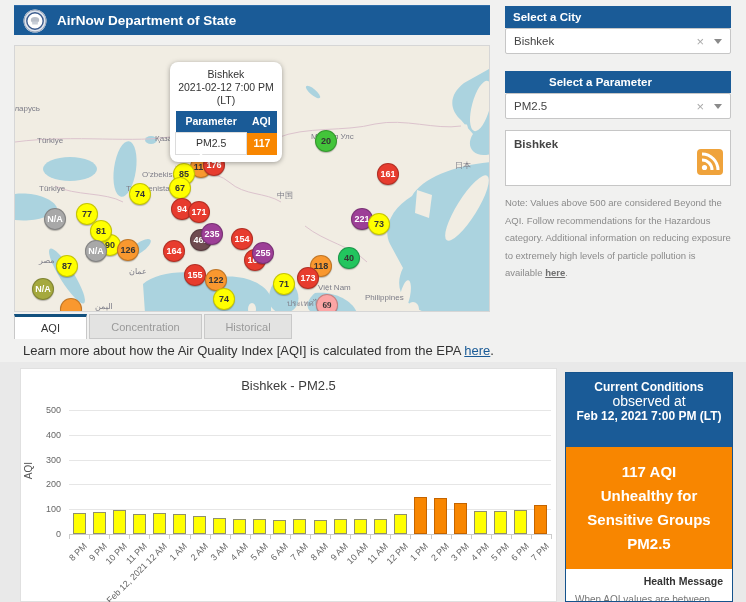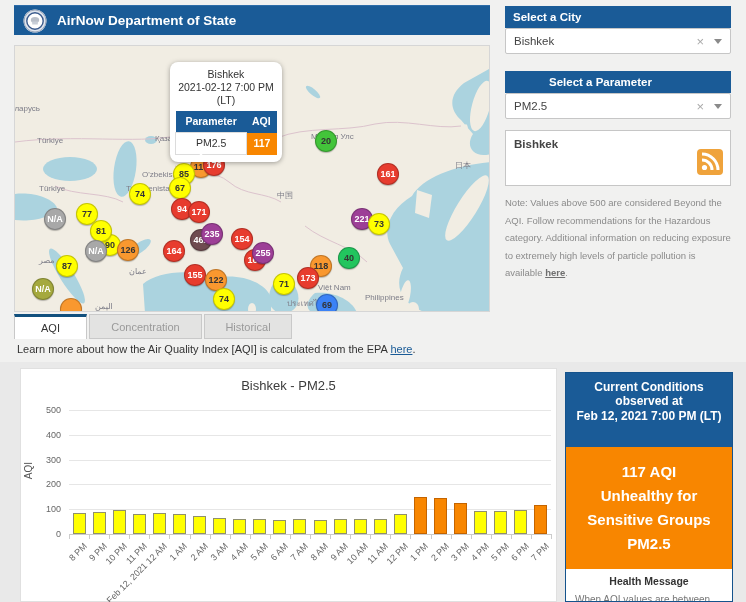--- a/index.html
+++ b/index.html
@@ -50,21 +50,21 @@
     line-height:1.85;}
   .note-text a{color:#6f6f6f;font-weight:bold;text-decoration:underline;}
 
   
   .tabs{position:absolute;left:14px;top:314px;display:flex;gap:2px;height:25px;}
   .tab{box-sizing:border-box;display:flex;align-items:center;justify-content:center;font-size:11px;cursor:pointer;}
   .tab-active{width:73px;background:#fff;border:1px solid #c8c8c8;border-top:3px solid #11507e;
     border-bottom:none;color:#333;}
   .tab-inactive{background:#e3e3e2;border:1px solid #c9c9c9;color:#9a9a9a;}
   .tab-w1{width:113px;} .tab-w2{width:88px;}
-  .learn-more{position:absolute;left:17px;top:343px;font-size:11px;color:#333;}
+  .learn-more{position:absolute;left:23px;top:343px;font-size:13px;color:#333;}
   .learn-more a{color:#1a5b97;text-decoration:underline;}
 
   
   .chart-panel{position:absolute;left:20px;top:368px;width:537px;height:234px;background:#fff;
     border:1px solid #e0e0e0;box-sizing:border-box;}
   .chart-title{position:absolute;left:0;top:9px;width:100%;text-align:center;font-size:13px;color:#3c3c3c;}
   .y-axis-label{position:absolute;left:-28px;top:96px;width:70px;text-align:center;
     transform:rotate(-90deg);font-size:10px;color:#555;}
   .gridline{position:absolute;height:1px;background:#e6e6e6;}
   .gridline.axis{background:#cccccc;}
@@ -74,26 +74,26 @@
   .bar-yellow{background:#ffff00;border:1px solid #8f8f6e;}
   .bar-orange{background:#f88600;border:1px solid #c46400;}
   .xlabel{position:absolute;transform:translateX(-100%) rotate(-45deg);transform-origin:100% 0;
     white-space:nowrap;font-size:9px;color:#666;}
 
   
   .conditions{position:absolute;left:565px;top:372px;width:168px;height:230px;background:#fff;
     border:1px solid #15538c;box-sizing:border-box;display:flex;flex-direction:column;overflow:hidden;}
   .cond-header{background:#1a5b97;color:#fff;text-align:center;padding:7px 4px 23px;}
   .cond-header .l1{font-size:12px;font-weight:bold;line-height:15px;}
-  .cond-header .l2{font-size:12px;font-weight:bold;line-height:13px;}
+  .cond-header .l2{font-size:14px;font-weight:normal;line-height:13px;}
   .cond-header .l3{font-size:12px;font-weight:bold;line-height:16px;}
   .cond-aqi{background:#f88600;color:#fff;text-align:center;font-weight:bold;font-size:15px;
     line-height:1.6;padding:13px 8px;}
   .cond-health{flex:1;padding:6px 9px;}
-  .health-title{text-align:center;font-size:10.5px;font-weight:bold;color:#333;margin-bottom:4px;}
+  .health-title{text-align:right;font-size:10.5px;font-weight:bold;color:#333;margin-bottom:4px;}
   .health-text{font-size:10px;color:#777;line-height:1.8;}
   .cond-footer{height:7px;background:#1a5b97;}
 </style>
 </head>
 <body>
 
 <div class="page">
   <div class="page-top-bg"></div>
 
   <div class="app-header">
@@ -180,21 +180,21 @@
         <div class="marker" style="left: 229px; top: 203px; background: rgb(231, 60, 46); color: rgb(255, 255, 255);">165</div>
         <div class="marker" style="left: 237px; top: 196px; background: rgb(157, 63, 151); color: rgb(255, 255, 255);">255</div>
         <div class="marker" style="left: 300px; top: 84px; background: rgb(67, 196, 58); color: rgb(51, 51, 51);">20</div>
         <div class="marker" style="left: 362px; top: 117px; background: rgb(231, 60, 46); color: rgb(255, 255, 255);">161</div>
         <div class="marker" style="left: 336px; top: 126px; background: rgb(157, 63, 151); color: rgb(255, 255, 255); margin-top: 36px;">221</div>
         <div class="marker" style="left: 353px; top: 167px; background: rgb(255, 255, 0); color: rgb(51, 51, 51);">73</div>
         <div class="marker" style="left: 323px; top: 201px; background: #22c55e; color: rgb(51, 51, 51);">40</div>
         <div class="marker" style="left: 295px; top: 209px; background: rgb(249, 152, 47); color: rgb(51, 51, 51);">118</div>
         <div class="marker" style="left: 282px; top: 221px; background: rgb(231, 60, 46); color: rgb(255, 255, 255);">173</div>
         <div class="marker" style="left: 258px; top: 227px; background: rgb(255, 255, 0); color: rgb(51, 51, 51);">71</div>
-        <div class="marker" style="left: 301px; top: 248px; background: #3b82f6; color: rgb(51, 51, 51);">69</div>
+        <div class="marker" style="left: 301px; top: 248px; background: #fca5a5; color: rgb(51, 51, 51); font-family: Liberation Serif, serif;">69</div>
         <div class="marker" style="left: 29px; top: 162px; background: rgb(168, 168, 168); color: rgb(255, 255, 255);">N/A</div>
         <div class="marker" style="left: 61px; top: 157px; background: rgb(255, 255, 0); color: rgb(51, 51, 51);">77</div>
         <div class="marker" style="left: 84px; top: 188px; background: rgb(255, 255, 0); color: rgb(51, 51, 51);">90</div>
         <div class="marker" style="left: 75px; top: 174px; background: rgb(255, 255, 0); color: rgb(51, 51, 51);">81</div>
         <div class="marker" style="left: 102px; top: 193px; background: rgb(249, 152, 47); color: rgb(51, 51, 51);">126</div>
         <div class="marker" style="left: 70px; top: 194px; background: rgb(168, 168, 168); color: rgb(255, 255, 255);">N/A</div>
         <div class="marker" style="left: 41px; top: 209px; background: rgb(255, 255, 0); color: rgb(51, 51, 51);">87</div>
         <div class="marker" style="left: 17px; top: 232px; background: rgb(165, 169, 62); color: rgb(255, 255, 255);">N/A</div>
         <div class="marker" style="left: 45px; top: 252px; background: rgb(249, 152, 47); color: rgb(51, 51, 51);"></div>
       </div>

